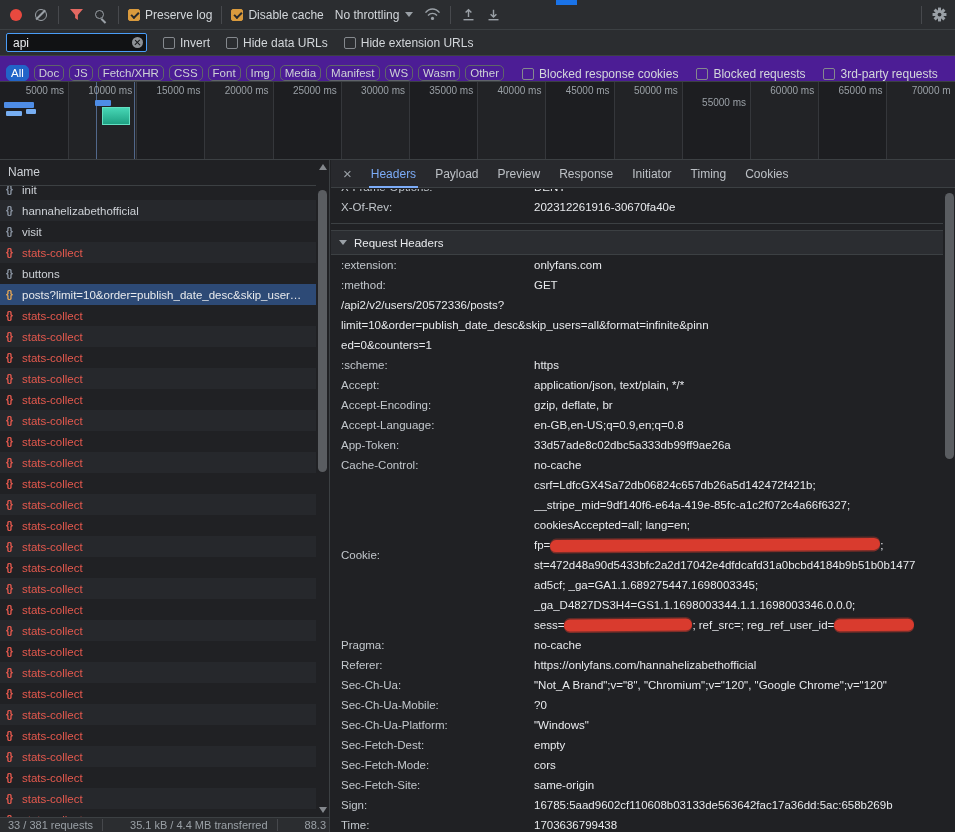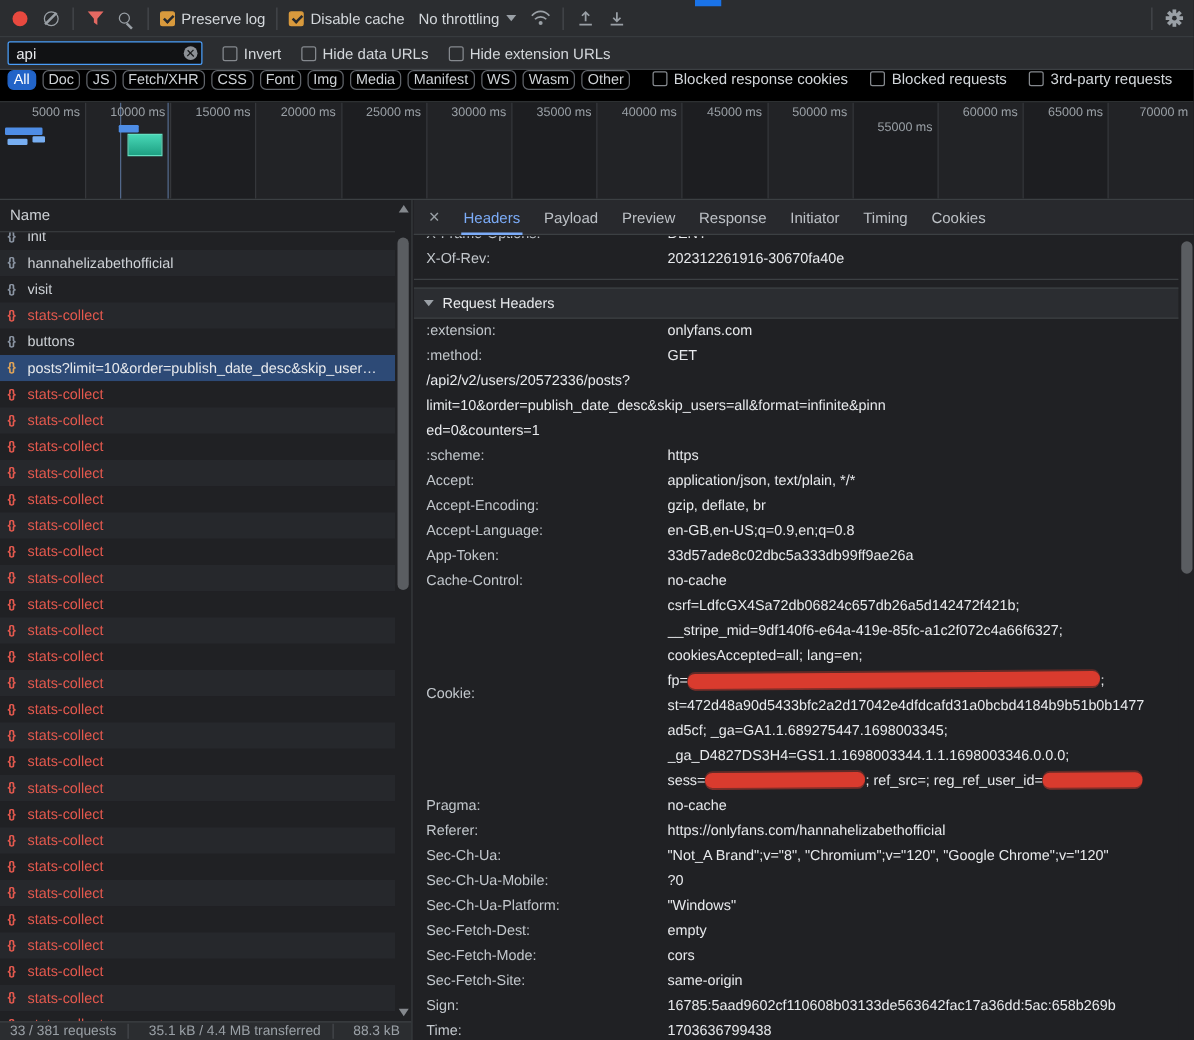--- a/index.html
+++ b/index.html
@@ -23,31 +23,31 @@
 .cb.checked{background:#d99a3d;border-color:#d99a3d}
 .cb.checked::after{content:"";position:absolute;left:2px;top:2.5px;width:6px;height:3px;border-left:2px solid #26282c;border-bottom:2px solid #26282c;transform:rotate(-45deg)}
 .cb-label{color:#d3d7db}
 .dropdown{display:flex;align-items:center;gap:6px;color:#d3d7db;cursor:pointer;padding:0 2px;white-space:nowrap}
 .caret{width:0;height:0;border-left:4px solid transparent;border-right:4px solid transparent;border-top:5px solid #9aa0a6}
 .blue-indicator{position:absolute;left:556px;top:0;width:21px;height:5px;background:#1a73e8}
 
 
 .filterbar{position:absolute;left:0;top:30px;right:0;height:26px;background:#2b2d30;
   border-bottom:1px solid #3c4043;display:flex;align-items:center;gap:16px;padding:0 6px}
-.search-box{position:relative;width:156px;height:19px;flex:none}
+.search-box{position:relative;width:141px;height:19px;flex:none}
 .search-box input{width:100%;height:100%;background:#111214;border:1px solid #4a9df8;border-radius:2px;
   color:#e8eaed;font-family:"Liberation Sans",sans-serif;font-size:12px;padding:0 18px 0 6px;outline:none}
 .icon-xclear{position:absolute;right:4px;top:4px;width:11px;height:11px;border-radius:50%;background:#8d9196;cursor:pointer}
 .icon-xclear::before,.icon-xclear::after{content:"";position:absolute;left:2.2px;top:4.8px;width:6.6px;height:1.4px;background:#17181a}
 .icon-xclear::before{transform:rotate(45deg)}
 .icon-xclear::after{transform:rotate(-45deg)}
 
 
-.typebar{position:absolute;left:0;top:56px;right:0;height:26px;background:#000000;
-  border-bottom:1px solid #3c4043;display:flex;align-items:flex-start;gap:5px;padding:0 6px;white-space:nowrap}
+.typebar{position:absolute;left:0;top:56px;right:0;height:26px;background:#4c1d95;
+  border-bottom:1px solid #3c4043;display:flex;align-items:flex-end;gap:5px;padding:0 6px;white-space:nowrap}
 .pill{border:1px solid #60646a;border-radius:5px;padding:1px 4px;font-size:11.5px;color:#cdd1d5;cursor:pointer;flex:none}
 .pill.active{background:#2264c8;border-color:#2264c8;color:#fff}
 .typebar .cb-group{margin-left:13px}
 
 
 .overview{position:absolute;left:0;top:82px;right:0;height:78px;background:#1d1e21;
   border-bottom:1px solid #3c4043;overflow:hidden}
 .ov-band{position:absolute;top:0;bottom:0;background:rgba(255,255,255,.025);z-index:0}
 .ov-line{position:absolute;top:0;bottom:0;width:1px;background:#35373b;z-index:1}
 .ov-tick{position:absolute;top:3px;width:68px;text-align:right;font-size:10px;color:#9aa0a6;z-index:2}
@@ -81,21 +81,21 @@
 .sarrow.up{top:4px;border-bottom:6px solid #84888d}
 .sarrow.down{bottom:4px;border-top:6px solid #84888d}
 .left-scroll{right:0;top:0;bottom:15px}
 .left-scroll .thumb{top:30px;height:282px}
 .right-scroll{right:0;top:29px;bottom:0;width:12px}
 .right-scroll .thumb{top:4px;height:266px}
 
 
 .status-bar{position:absolute;left:0;right:0;bottom:0;height:15px;background:#2b2d30;border-top:1px solid #3c4043;
   display:flex;align-items:center;font-size:11px;color:#9aa0a6;padding:0 8px;white-space:nowrap;overflow:hidden}
-.status-item+.status-item{border-left:1px solid #46484c;margin-left:9px;padding-left:16px}
+.status-item+.status-item{border-left:1px solid #46484c;margin-left:9px;padding-left:27px}
 
 
 .right{position:absolute;left:331px;right:0;top:160px;bottom:0;background:#202124}
 .tabbar{position:absolute;left:0;right:0;top:0;height:28px;background:#28292d;border-bottom:1px solid #3c4043;
   display:flex;align-items:center;padding:0 12px;gap:19px}
 .close-x{color:#9aa0a6;font-size:15px;line-height:28px;cursor:pointer}
 .tab{position:relative;height:28px;line-height:28px;color:#bdc1c6;cursor:pointer;flex:none}
 .tab.active{color:#7cacf8}
 .tab.active::after{content:"";position:absolute;left:-2px;right:-2px;bottom:0;height:2px;background:#7cacf8}
 .detail-viewport{position:absolute;left:0;right:12px;top:29px;bottom:0;overflow:hidden}

